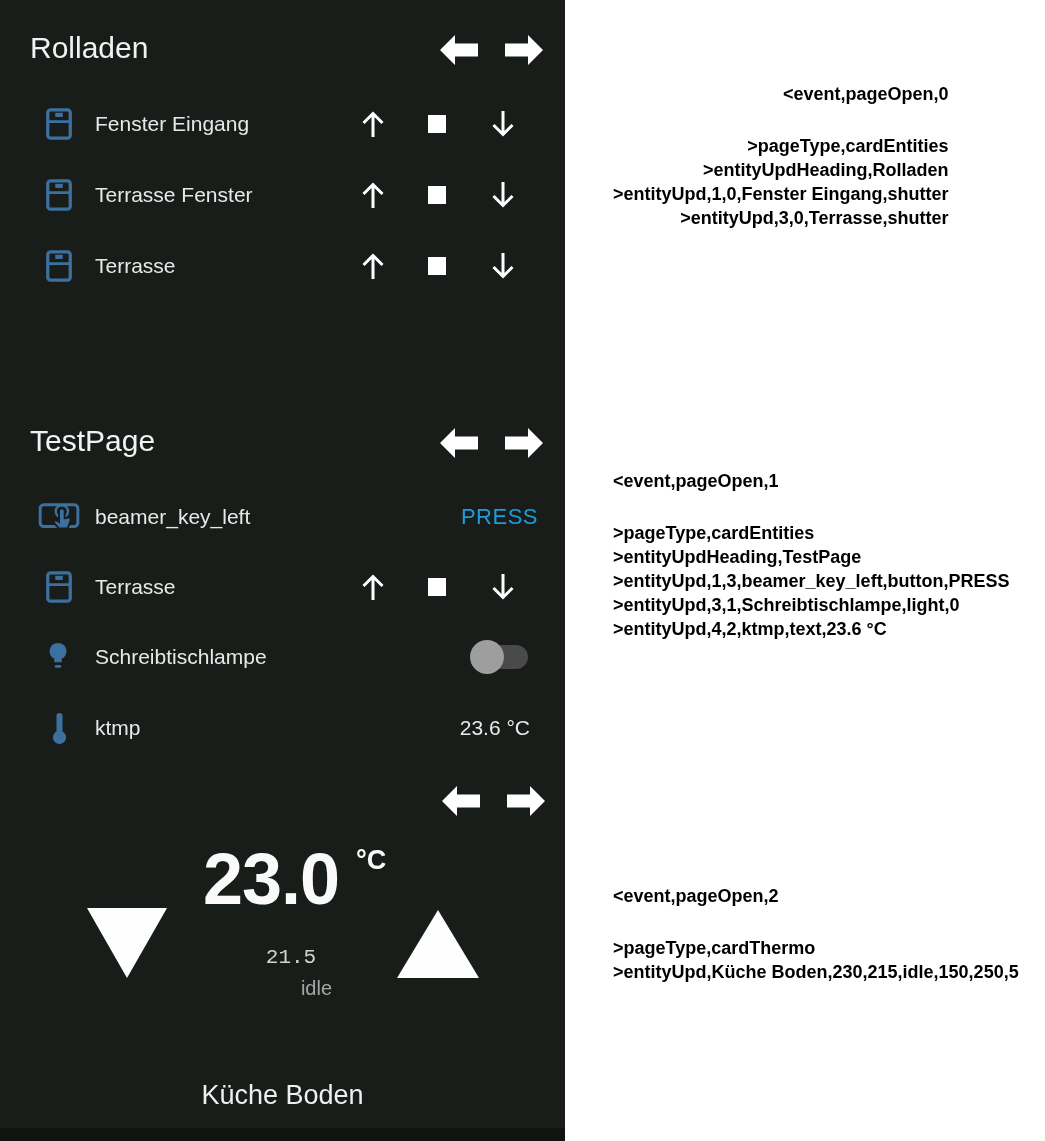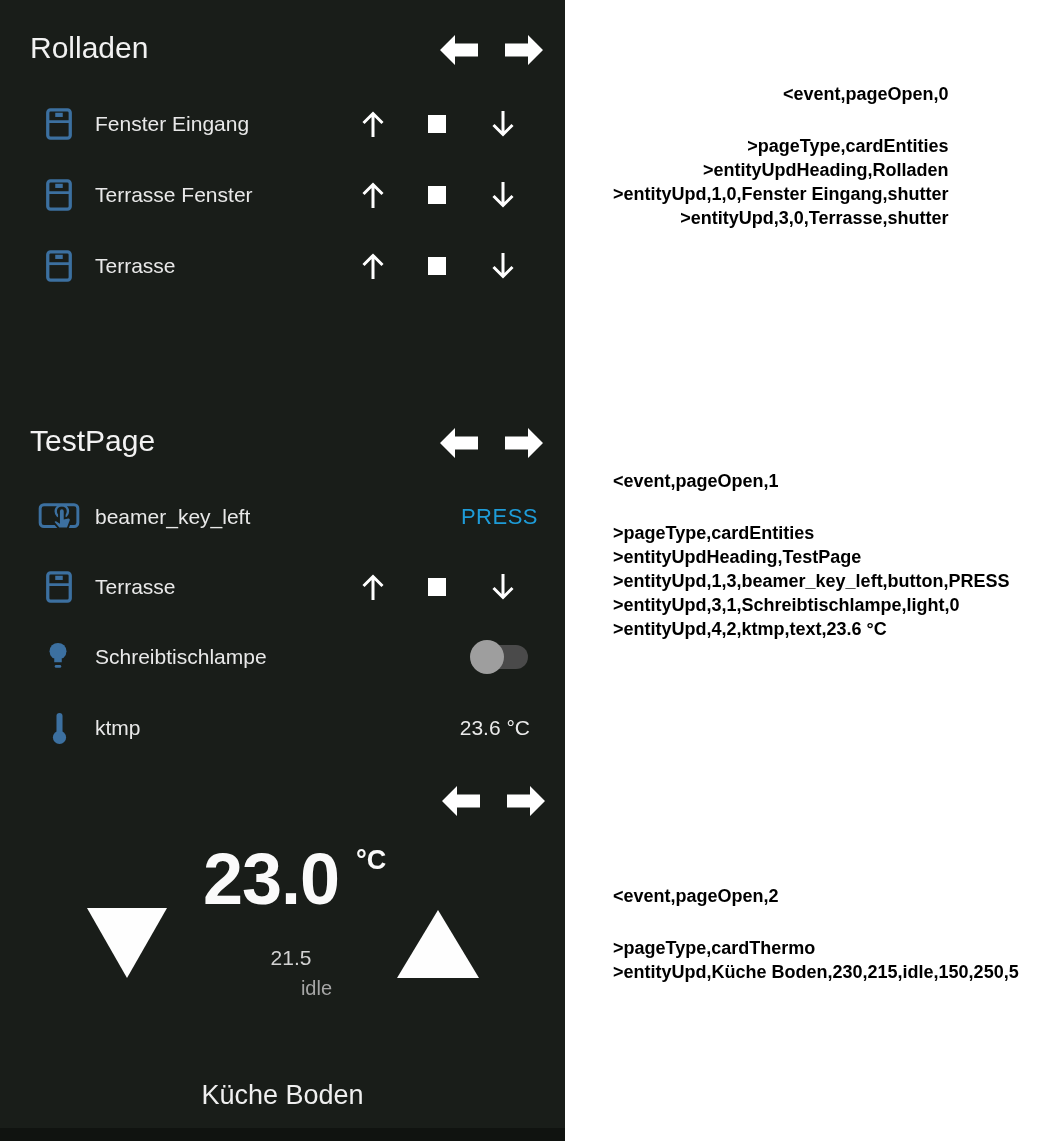--- a/index.html
+++ b/index.html
@@ -25,21 +25,21 @@
   .tvalue{position:absolute;right:35px;top:50%;transform:translateY(-50%);font-size:21px;color:#eaeaea;white-space:nowrap;}
   .toggle{position:absolute;left:470px;top:50%;transform:translateY(-50%);width:58px;height:34px;cursor:pointer;}
   .toggle .track{position:absolute;left:3px;top:5px;width:55px;height:24px;border-radius:12px;background:#4a4a4a;}
   .toggle .knob{position:absolute;left:0;top:0;width:34px;height:34px;border-radius:50%;background:#9e9e9e;}
   
   .temp-main{position:absolute;left:203px;top:843px;font-size:72px;font-weight:700;color:#fafafa;line-height:72px;letter-spacing:-1px;}
   .temp-unit{position:absolute;left:356px;top:845px;font-size:27px;font-weight:700;color:#fafafa;}
   .tri{position:absolute;width:0;height:0;cursor:pointer;}
   .tri-down{left:87px;top:908px;border-left:40px solid transparent;border-right:40px solid transparent;border-top:70px solid #fefefe;}
   .tri-up{left:397px;top:910px;border-left:41px solid transparent;border-right:41px solid transparent;border-bottom:68px solid #fefefe;}
-  .setpoint{position:absolute;left:0;top:946px;width:582px;text-align:center;font-size:21px;color:#d2d2d2;}
+  .setpoint{position:absolute;left:0;top:946px;width:582px;text-align:center;font-size:21px;color:#d2d2d2;font-family:Liberation Mono, monospace;}
   .hvac-state{position:absolute;left:0;top:977px;width:633px;text-align:center;font-size:20px;color:#a6a6a6;}
   .thermo-title{position:absolute;left:0;top:1080px;width:565px;text-align:center;font-size:27px;color:#efefef;}
   
   .log{position:absolute;left:613px;top:0;width:430px;color:#000;font-weight:700;font-size:18px;}
   .log-block{position:absolute;left:0;}
   .log-event{line-height:24px;margin:0 0 28px 0;white-space:nowrap;}
   .log-line{line-height:24px;white-space:nowrap;}
   .b1{top:82px;text-align:right;} .b2{top:469px;} .b3{top:884px;}
 </style>
 </head>

